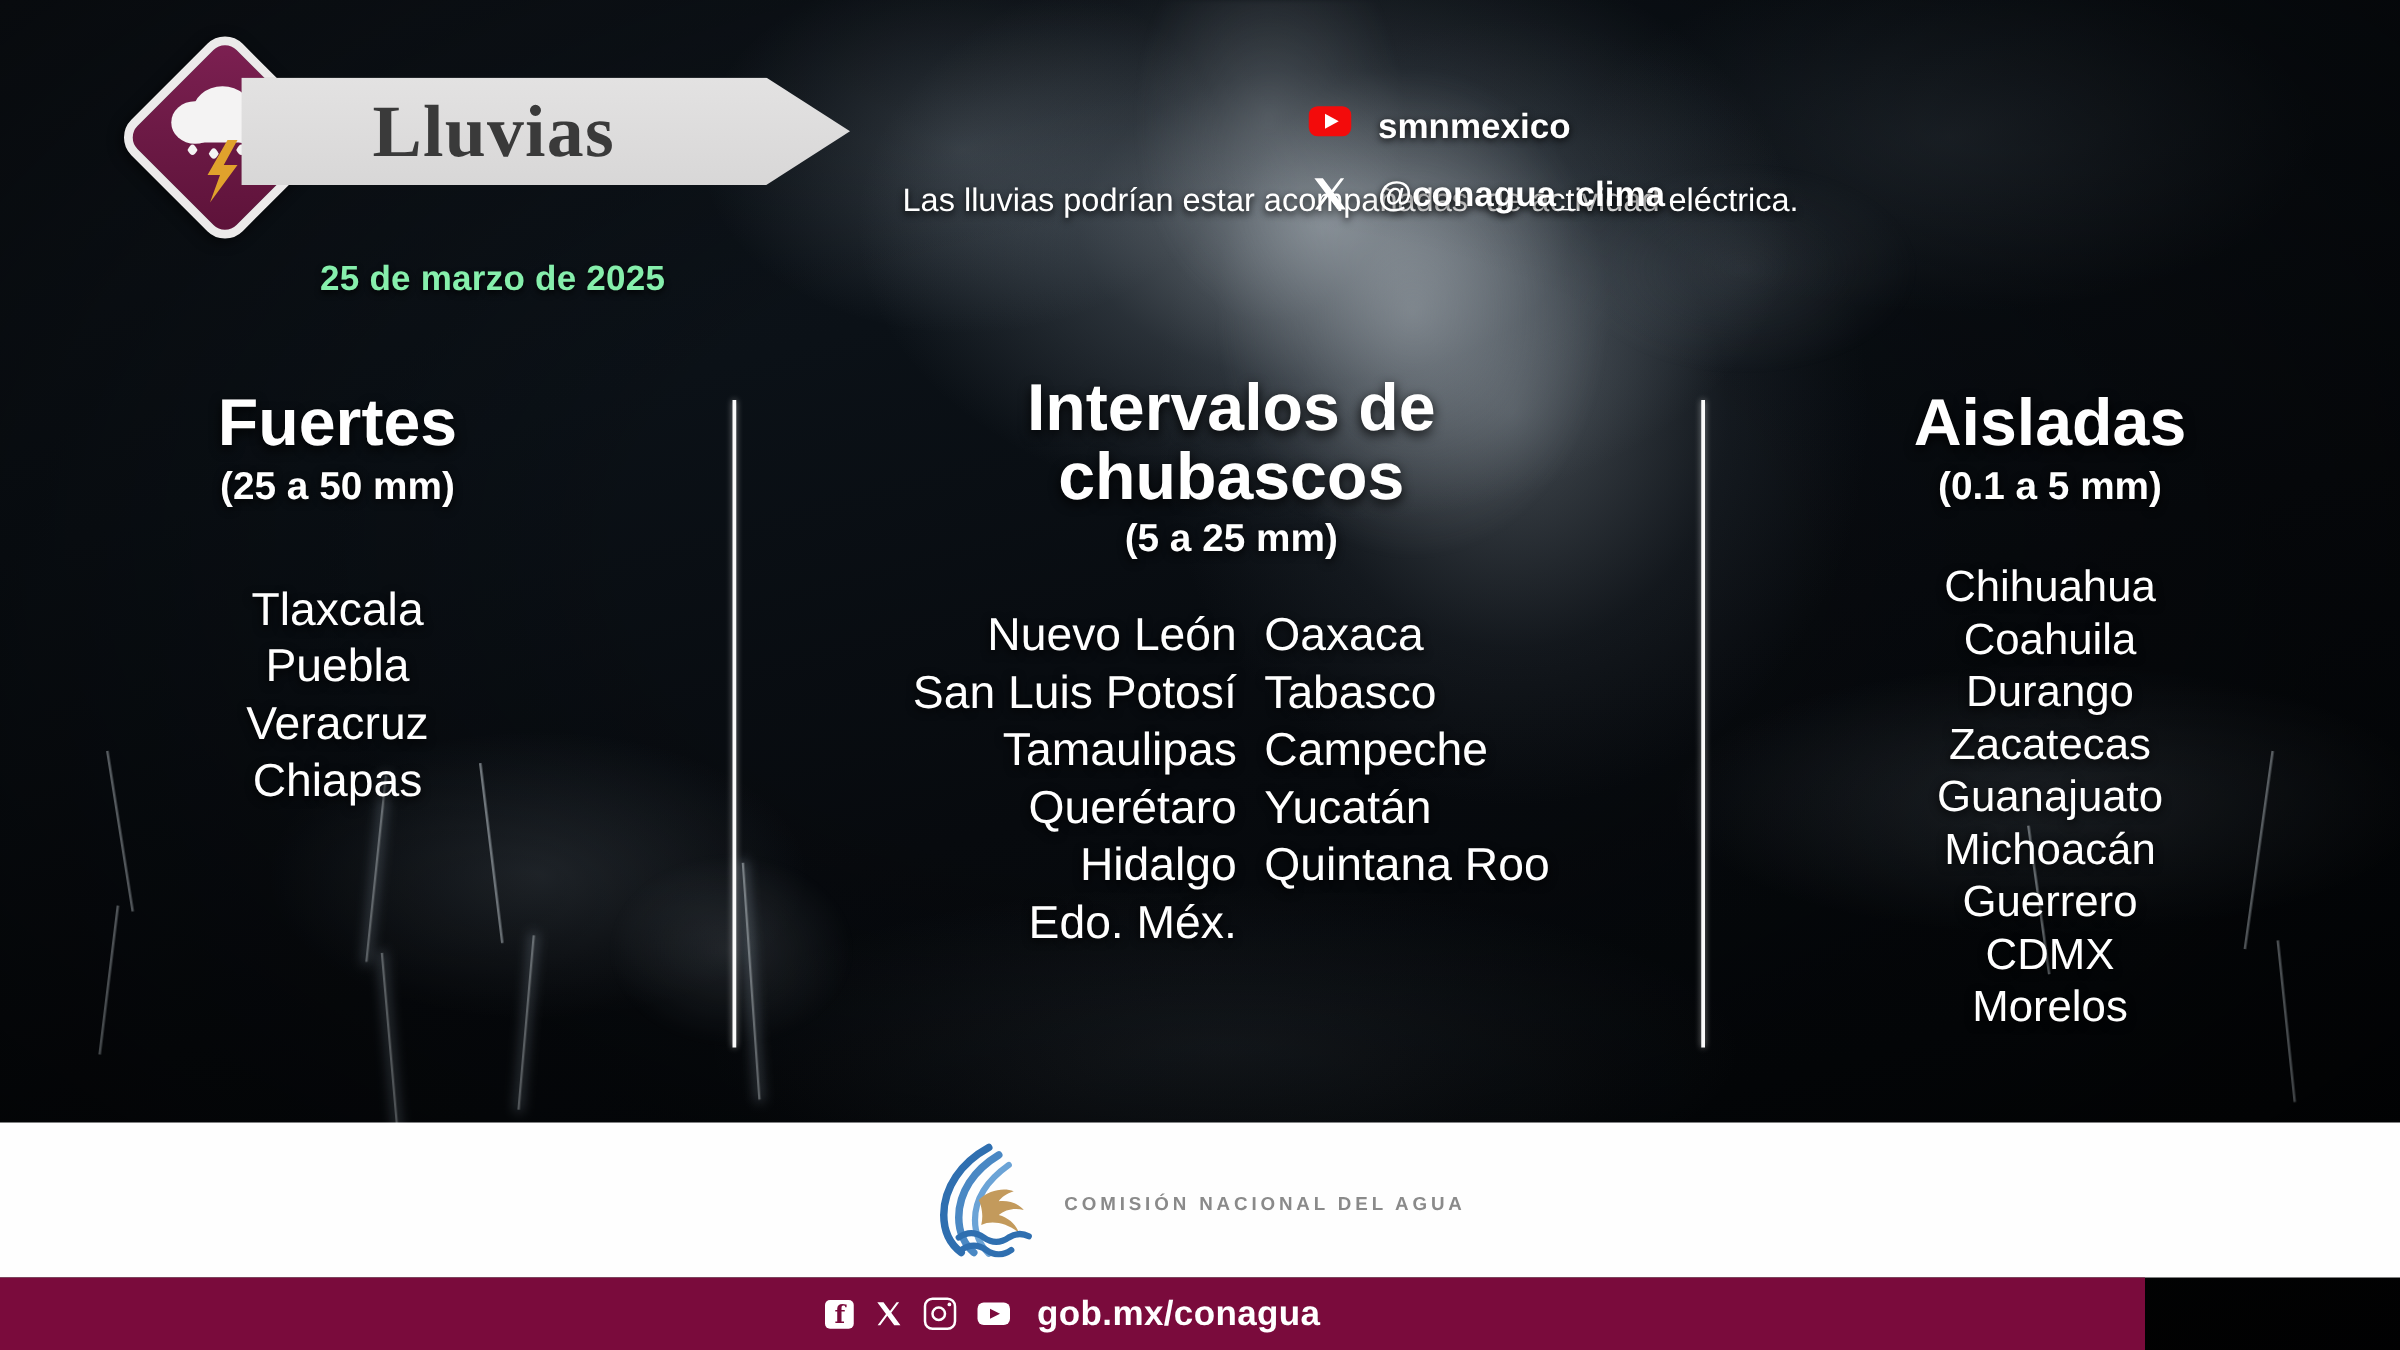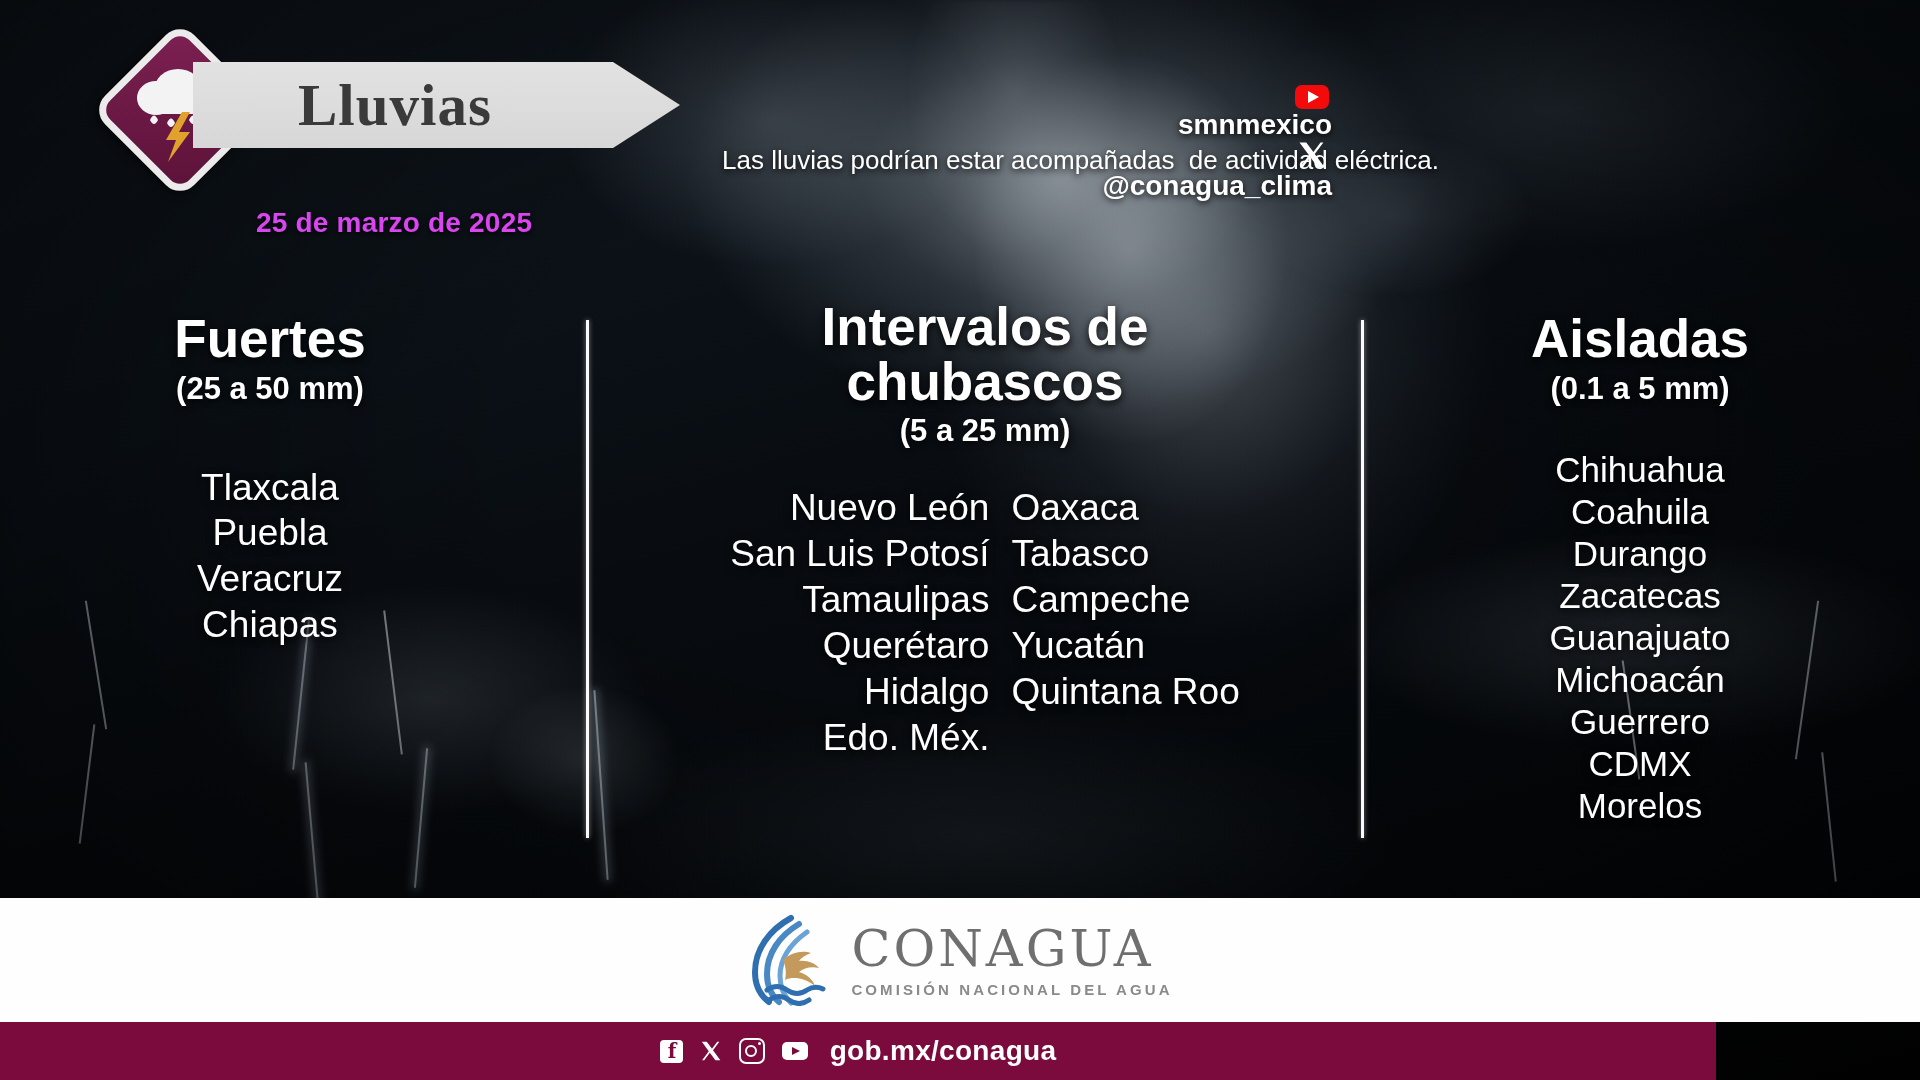--- a/index.html
+++ b/index.html
@@ -39,28 +39,28 @@
     border:7px solid #eceaea;box-shadow:0 3px 10px rgba(0,0,0,.6);}
   .badge svg{position:absolute;left:0;top:0;}
 
   .banner{position:absolute;left:193px;top:62px;height:86px;width:487px;
     background:linear-gradient(180deg,#e3e2e2 0%,#d8d7d7 100%);
     clip-path:polygon(0 0, 420px 0, 487px 50%, 420px 100%, 0 100%);
     display:flex;align-items:center;box-shadow:0 2px 7px rgba(0,0,0,.45);}
   .banner-title{margin-left:105px;font-family:Liberation Serif, serif;font-weight:700;
     font-size:59px;color:#3a3a3a;letter-spacing:1px;line-height:1;}
 
-  .date{position:absolute;left:256px;top:207px;font-size:28px;font-weight:700;color:#d946ef;
+  .date{position:absolute;left:256px;top:207px;font-size:28px;font-weight:700;color:#86efac;
     text-shadow:0 2px 5px rgba(0,0,0,.85);letter-spacing:.2px;}
 
   .subtitle{position:absolute;left:722px;top:145px;font-size:26px;color:#fff;font-weight:400;
     text-shadow:0 2px 6px rgba(0,0,0,.9);white-space:pre;}
 
   .social{position:absolute;right:588px;top:85px;}
-  .social-row{display:flex;align-items:flex-end;height:46px;margin-bottom:9px;flex-direction:column;}
+  .social-row{display:flex;align-items:flex-start;height:46px;margin-bottom:9px;}
   .social-row .ico{width:40px;display:flex;justify-content:center;align-items:center;}
   .social-row .handle{margin-left:18px;font-size:28px;font-weight:700;color:#fff;
     text-shadow:0 2px 6px rgba(0,0,0,.9);white-space:nowrap;}
   .yt{width:34px;height:24px;background:#f30b0b;border-radius:7px;position:relative;}
   .yt::after{content:"";position:absolute;left:13px;top:6px;border-left:11px solid #fff;
     border-top:6px solid transparent;border-bottom:6px solid transparent;}
 
   
   .cols{position:absolute;left:0;top:300px;width:1920px;}
   .divider{position:absolute;top:20px;width:3px;height:518px;background:#fafafa;
@@ -236,21 +236,20 @@
     <div class="conagua">
       <svg width="86" height="92" viewBox="0 0 86 92">
         <path d="M44 4 C22 16 8 36 8 58 C8 72 14 82 22 88" fill="none" stroke="#2f6fb0" stroke-width="6" stroke-linecap="round"></path>
         <path d="M52 10 C32 22 20 40 20 60 C20 72 25 82 32 88" fill="none" stroke="#4a88c4" stroke-width="6" stroke-linecap="round"></path>
         <path d="M60 18 C43 30 33 45 33 62 C33 74 38 83 44 89" fill="none" stroke="#6ba3d6" stroke-width="5" stroke-linecap="round"></path>
         <path d="M36 46 C44 38 56 36 64 39 C58 41 54 44 52 47 C60 46 68 49 72 54 C64 52 57 54 52 58 C60 60 66 66 68 72 C58 64 46 62 38 66 C40 58 38 50 36 46 Z" fill="#c39a5c"></path>
         <path d="M20 76 q10 -7 20 0 q10 7 20 0 q8 -5 16 -1" fill="none" stroke="#2f6fb0" stroke-width="5" stroke-linecap="round"></path>
         <path d="M22 86 q10 -7 20 0 q10 7 20 0" fill="none" stroke="#2f6fb0" stroke-width="5" stroke-linecap="round"></path>
       </svg>
       <div class="txt">
-        <div class="name">CONAGUA</div>
         <div class="sub">COMISIÓN NACIONAL DEL AGUA</div>
       </div>
     </div>
   </div>
 
   <div class="maroon">
     <div class="icons">
       <span class="fbico"></span>
       <span>
         <svg width="22" height="22" viewBox="0 0 24 24" style="display:block">

